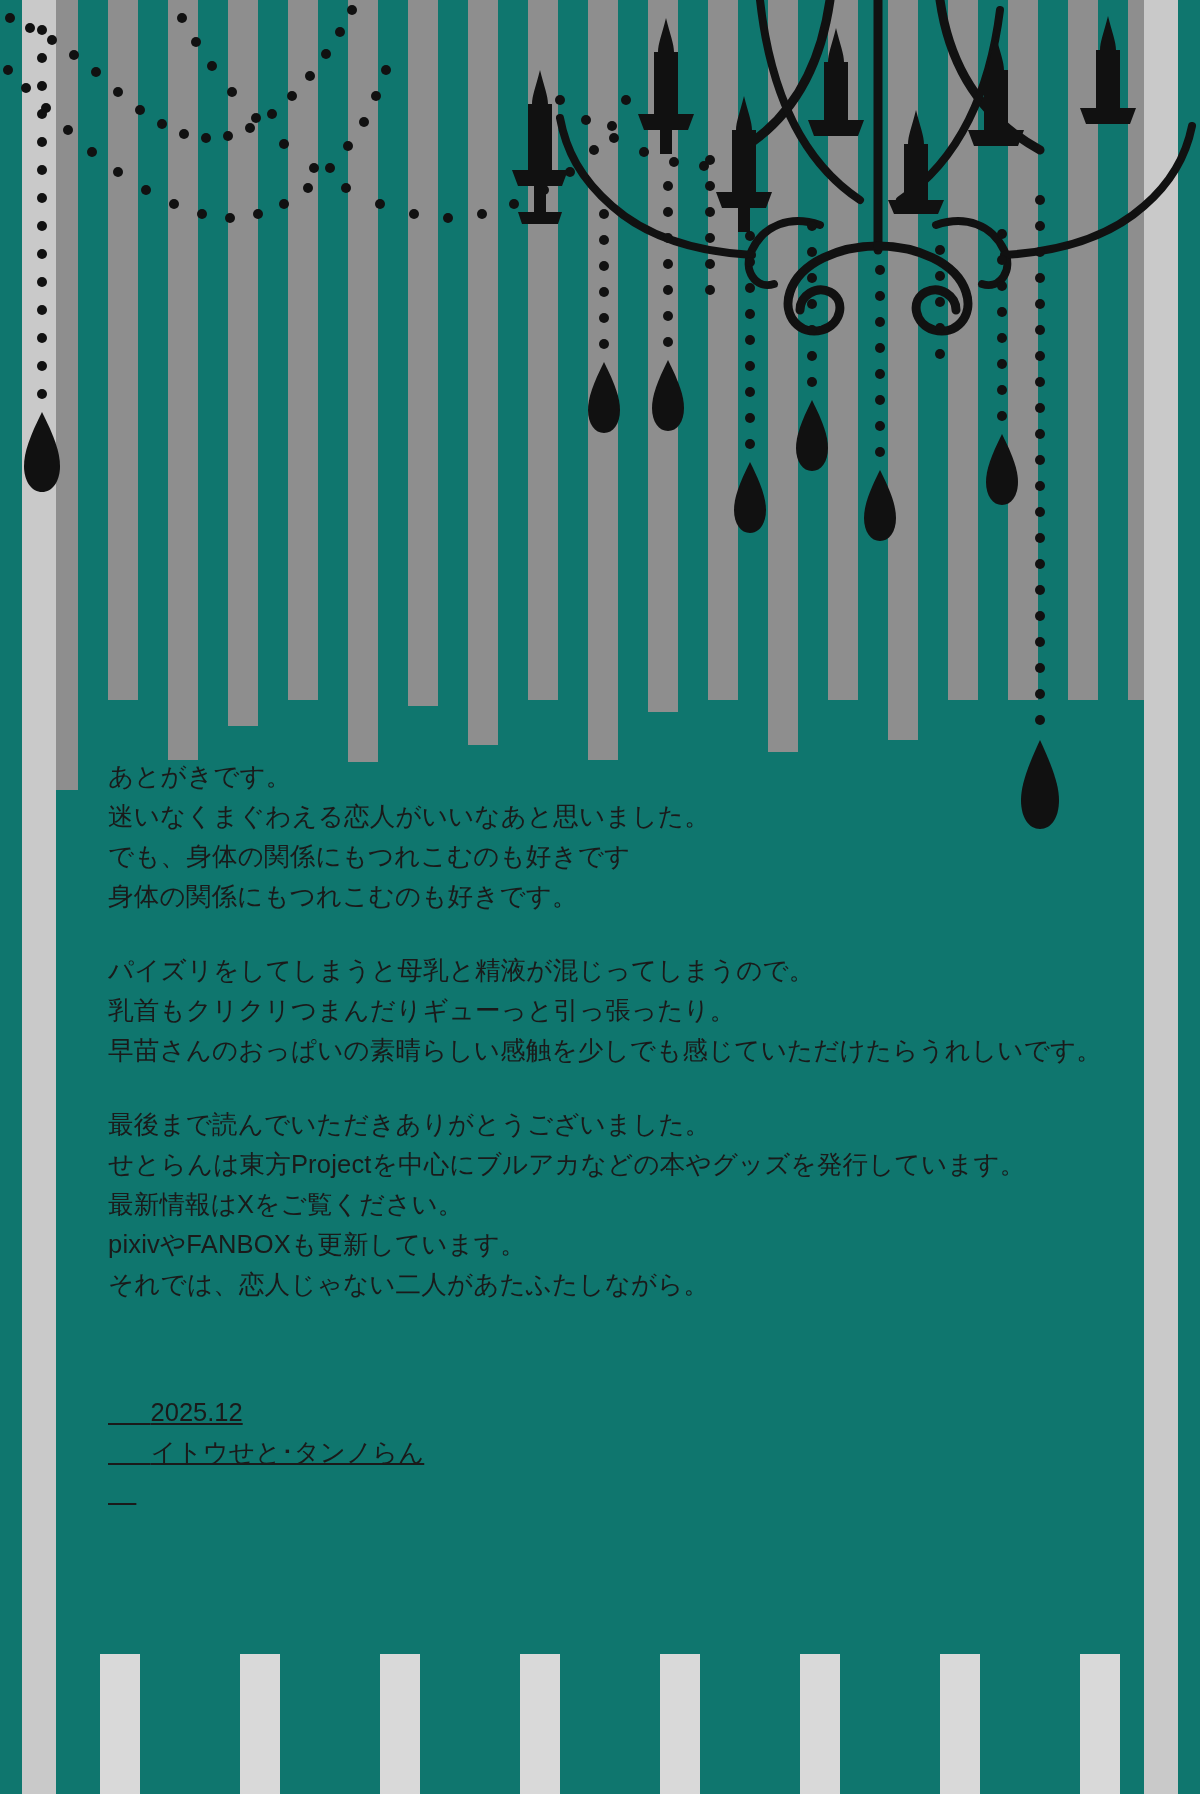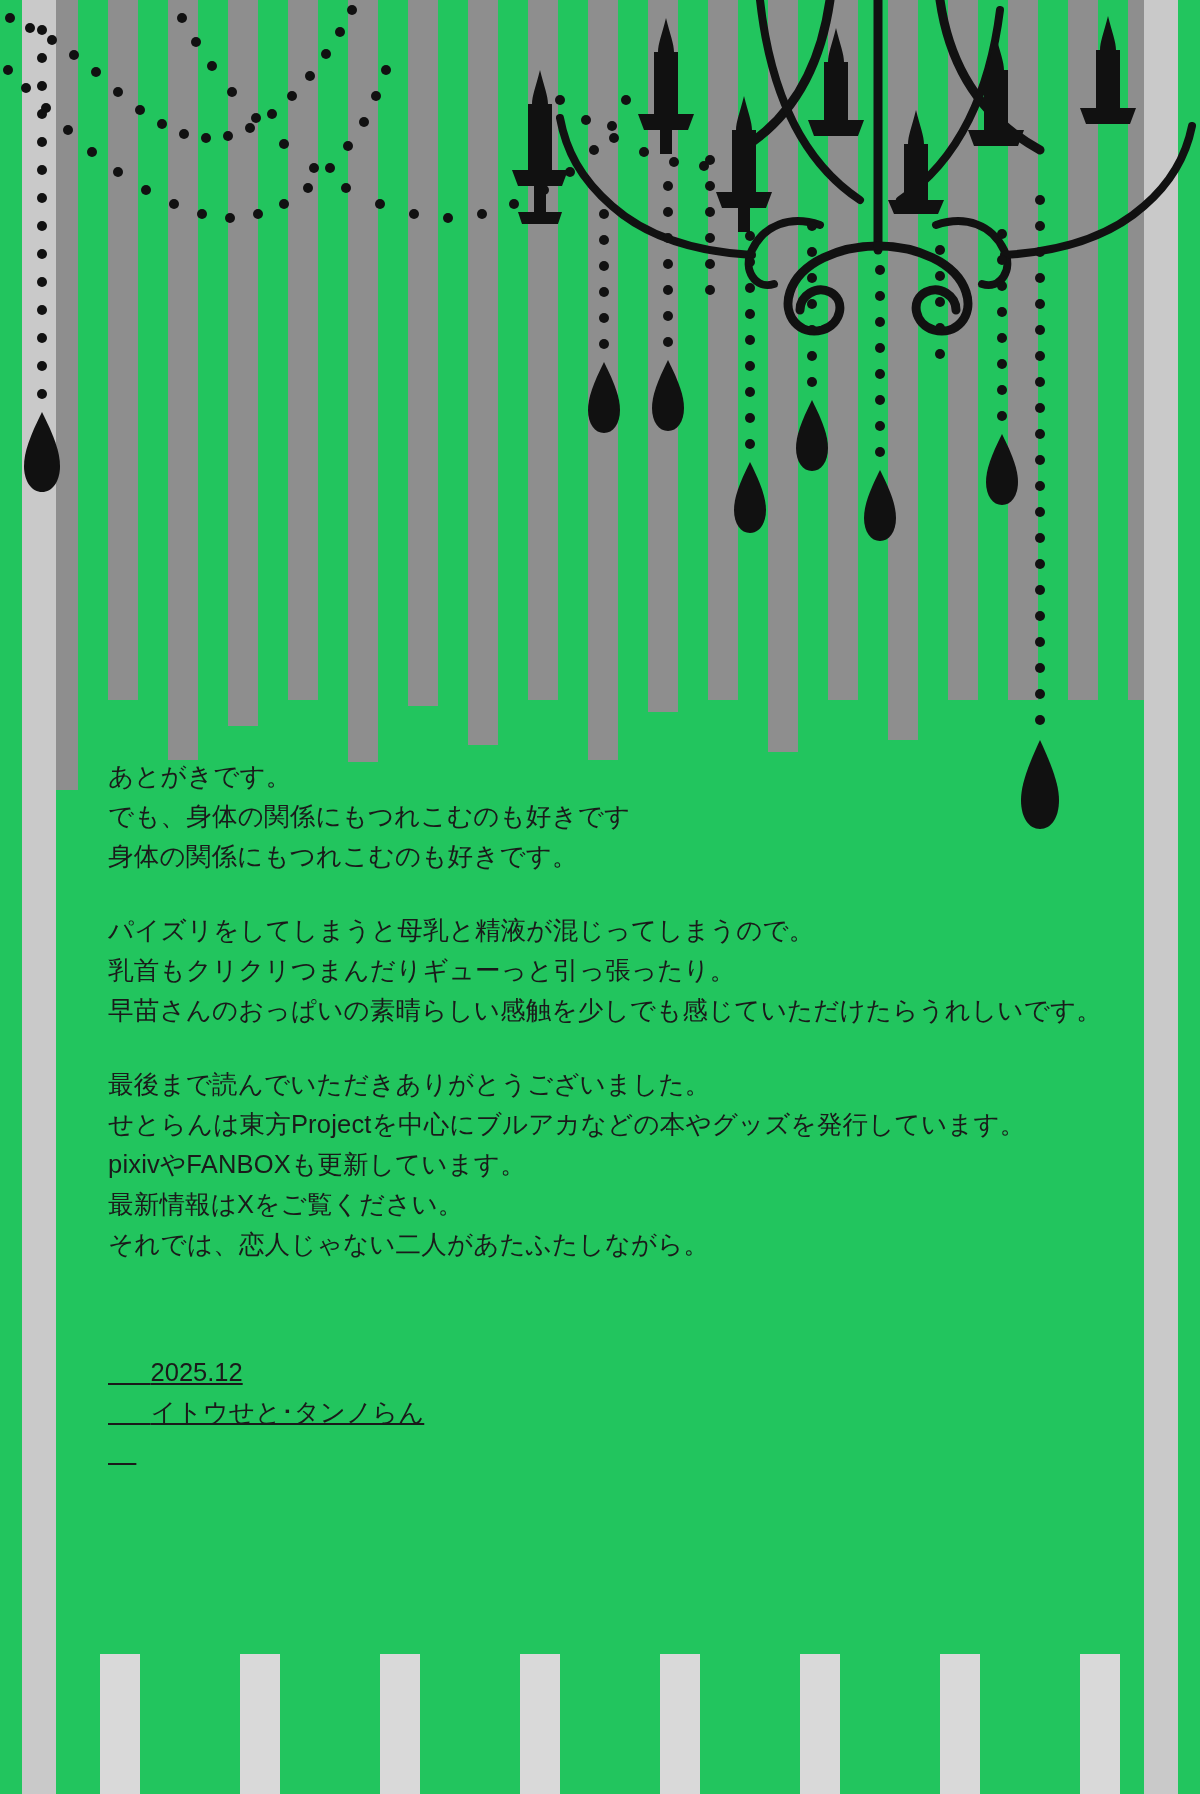--- a/index.html
+++ b/index.html
@@ -8,21 +8,21 @@
     background: #ffffff;
   }
   body {
     font-family: "Liberation Sans", sans-serif;
   }
   .page {
     position: relative;
     width: 1200px;
     height: 1794px;
     overflow: hidden;
-    background: #22c55e;
+    background: #0f766e;
   }
 
   
   .stripes {
     position: absolute;
     left: 0;
     top: 0;
     width: 1200px;
     height: 790px;
     overflow: hidden;
@@ -405,35 +405,36 @@
           <circle cx="940" cy="354" r="5"></circle>
       </g>
 
     </g>
   </svg>
 
   <div class="afterword">
 
     <div class="para">
       <div class="line">あとがきです。</div>
+      <div class="line">迷いなくまぐわえる恋人がいいなあと思いました。</div>
       <div class="line">でも、身体の関係にもつれこむのも好きです</div>
       <div class="line">身体の関係にもつれこむのも好きです。</div>
     </div>
 
     <div class="para">
       <div class="line">パイズリをしてしまうと母乳と精液が混じってしまうので。</div>
       <div class="line">乳首もクリクリつまんだりギューっと引っ張ったり。</div>
       <div class="line">早苗さんのおっぱいの素晴らしい感触を少しでも感じていただけたらうれしいです。</div>
     </div>
 
     <div class="para">
       <div class="line">最後まで読んでいただきありがとうございました。</div>
       <div class="line">せとらんは東方Projectを中心にブルアカなどの本やグッズを発行しています。</div>
+      <div class="line">最新情報はXをご覧ください。</div>
       <div class="line">pixivやFANBOXも更新しています。</div>
-      <div class="line">最新情報はXをご覧ください。</div>
       <div class="line">それでは、恋人じゃない二人があたふたしながら。</div>
     </div>
 
     <div class="sig">
       <span class="date">2025.12</span>
       <span>イトウせと･タンノらん</span>
     </div>
 
   </div>
 

